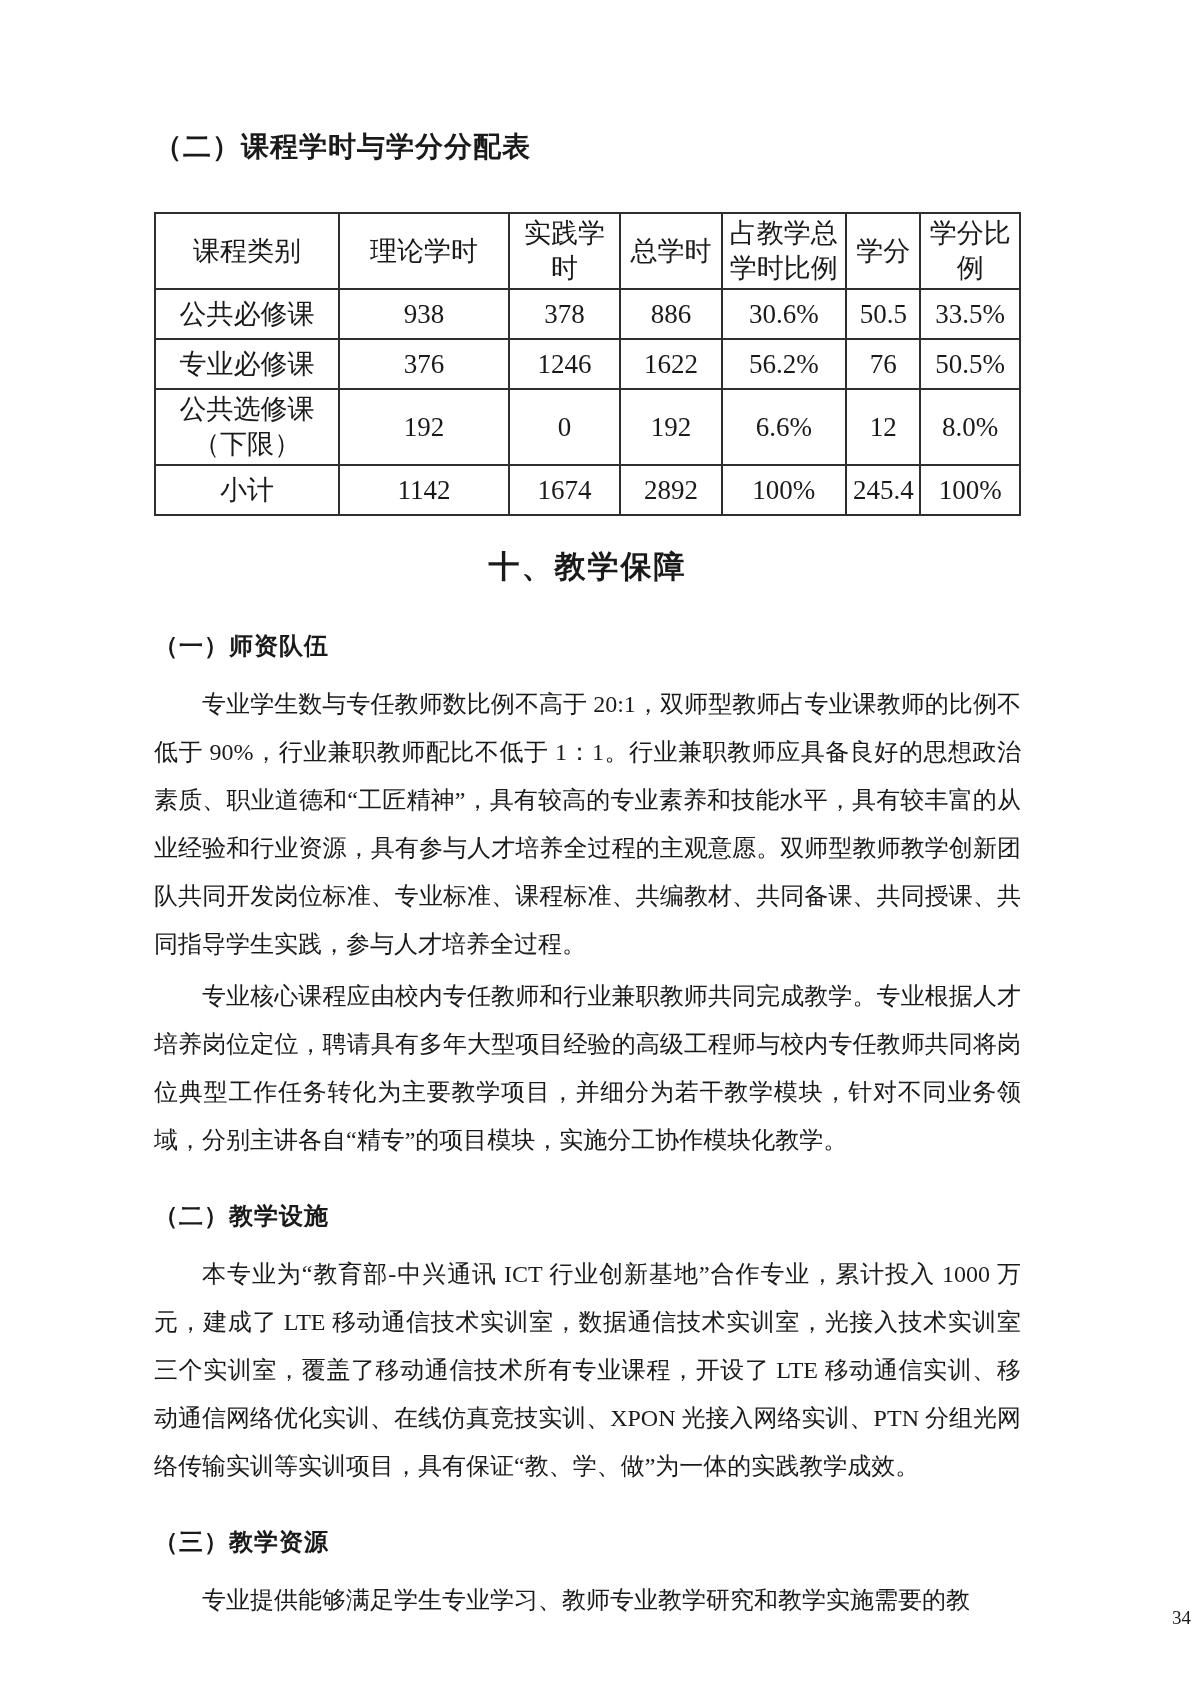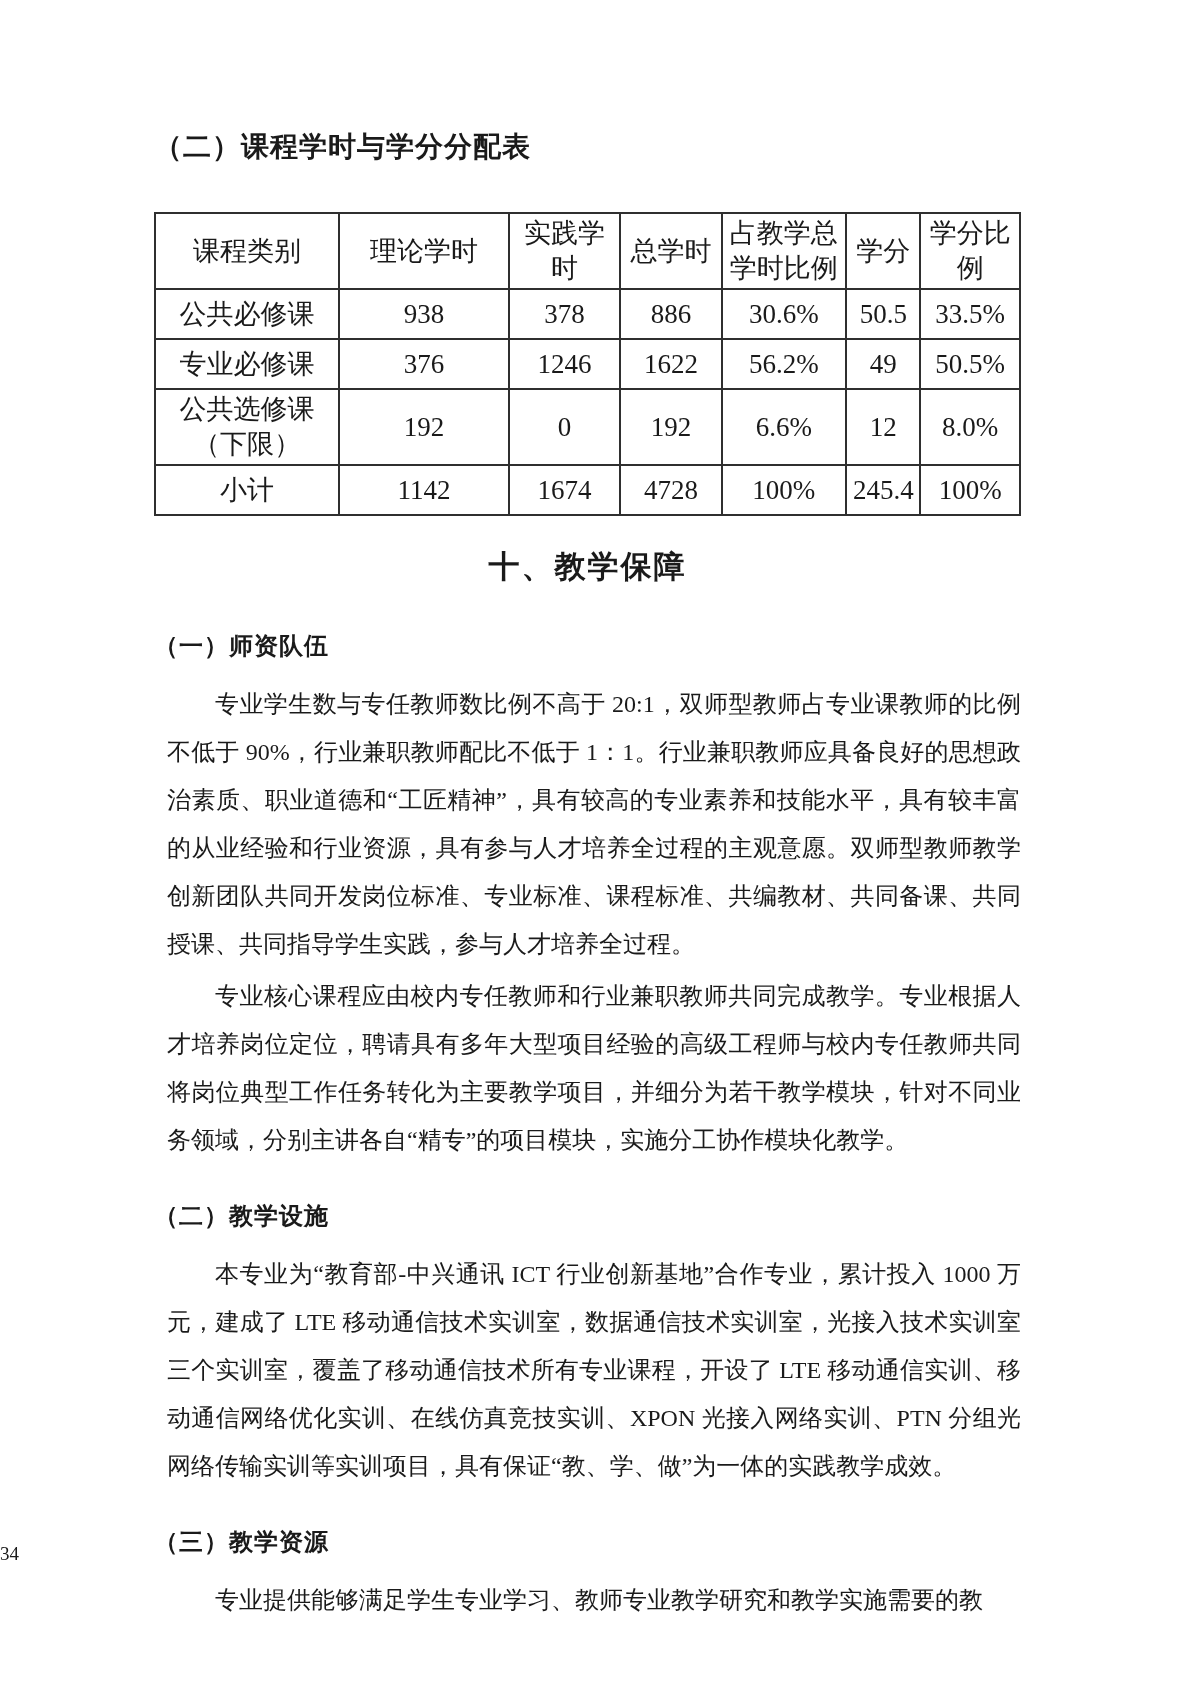--- a/index.html
+++ b/index.html
@@ -66,28 +66,28 @@
     font-weight: bold;
     font-size: 24px;
     margin: 36px 0 18px 0;
     letter-spacing: 1px;
   }
   .body-para {
     font-size: 24px;
     line-height: 48px;
     text-align: justify;
     text-indent: 2em;
-    margin: 0 0 4px 13px;
+    margin: 0 0 4px 0;
   }
   .page-number {
     position: absolute;
-    top: 1543px;
+    top: 1607px;
     left: 0;
     width: 100%;
-    text-align: left;
+    text-align: right;
     font-size: 19px;
     color: #1a1a1a;
   }
 </style>
 </head>
 <body>
 
 <div class="page">
 
   <h2 class="h-table-section">（二）课程学时与学分分配表</h2>
@@ -122,37 +122,37 @@
           <td>30.6%</td>
           <td>50.5</td>
           <td>33.5%</td>
         </tr>
         <tr>
           <td>专业必修课</td>
           <td>376</td>
           <td>1246</td>
           <td>1622</td>
           <td>56.2%</td>
-          <td>49</td>
+          <td>76</td>
           <td>50.5%</td>
         </tr>
         <tr>
           <td>公共选修课（下限）</td>
           <td>192</td>
           <td>0</td>
           <td>192</td>
           <td>6.6%</td>
           <td>12</td>
           <td>8.0%</td>
         </tr>
         <tr>
           <td>小计</td>
           <td>1142</td>
           <td>1674</td>
-          <td>4728</td>
+          <td>2892</td>
           <td>100%</td>
           <td>245.4</td>
           <td>100%</td>
         </tr>
       </tbody>
   </table>
 
   <h1 class="h1-major">十、教学保障</h1>
 
   <div>

